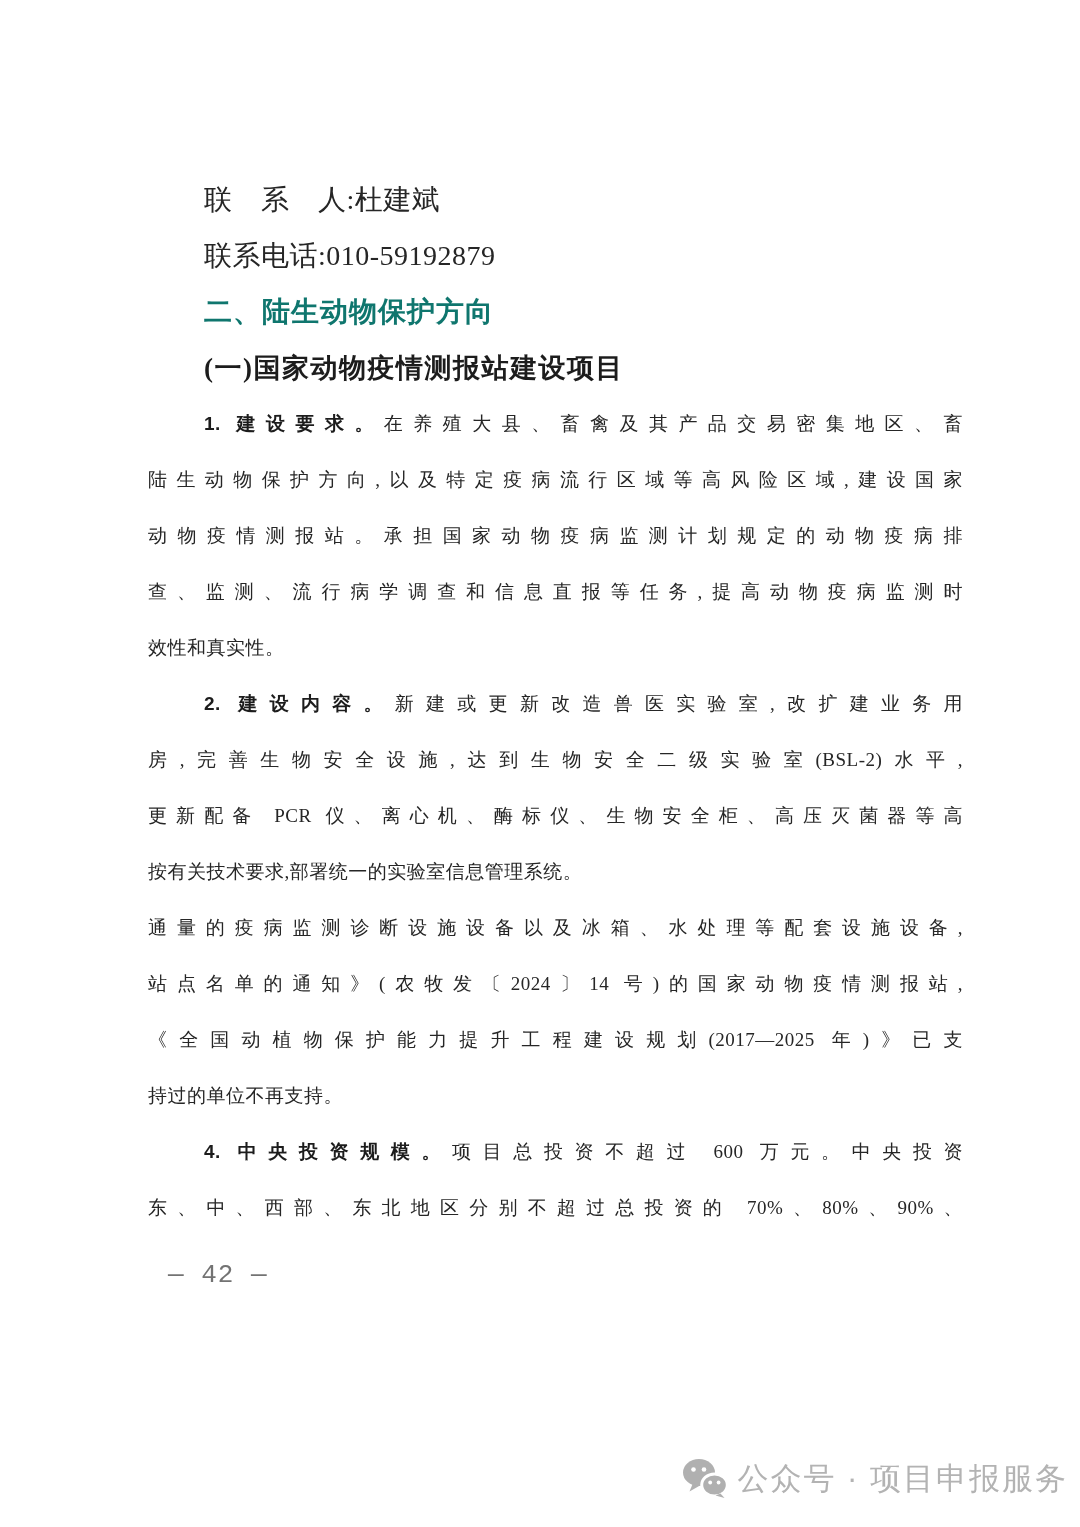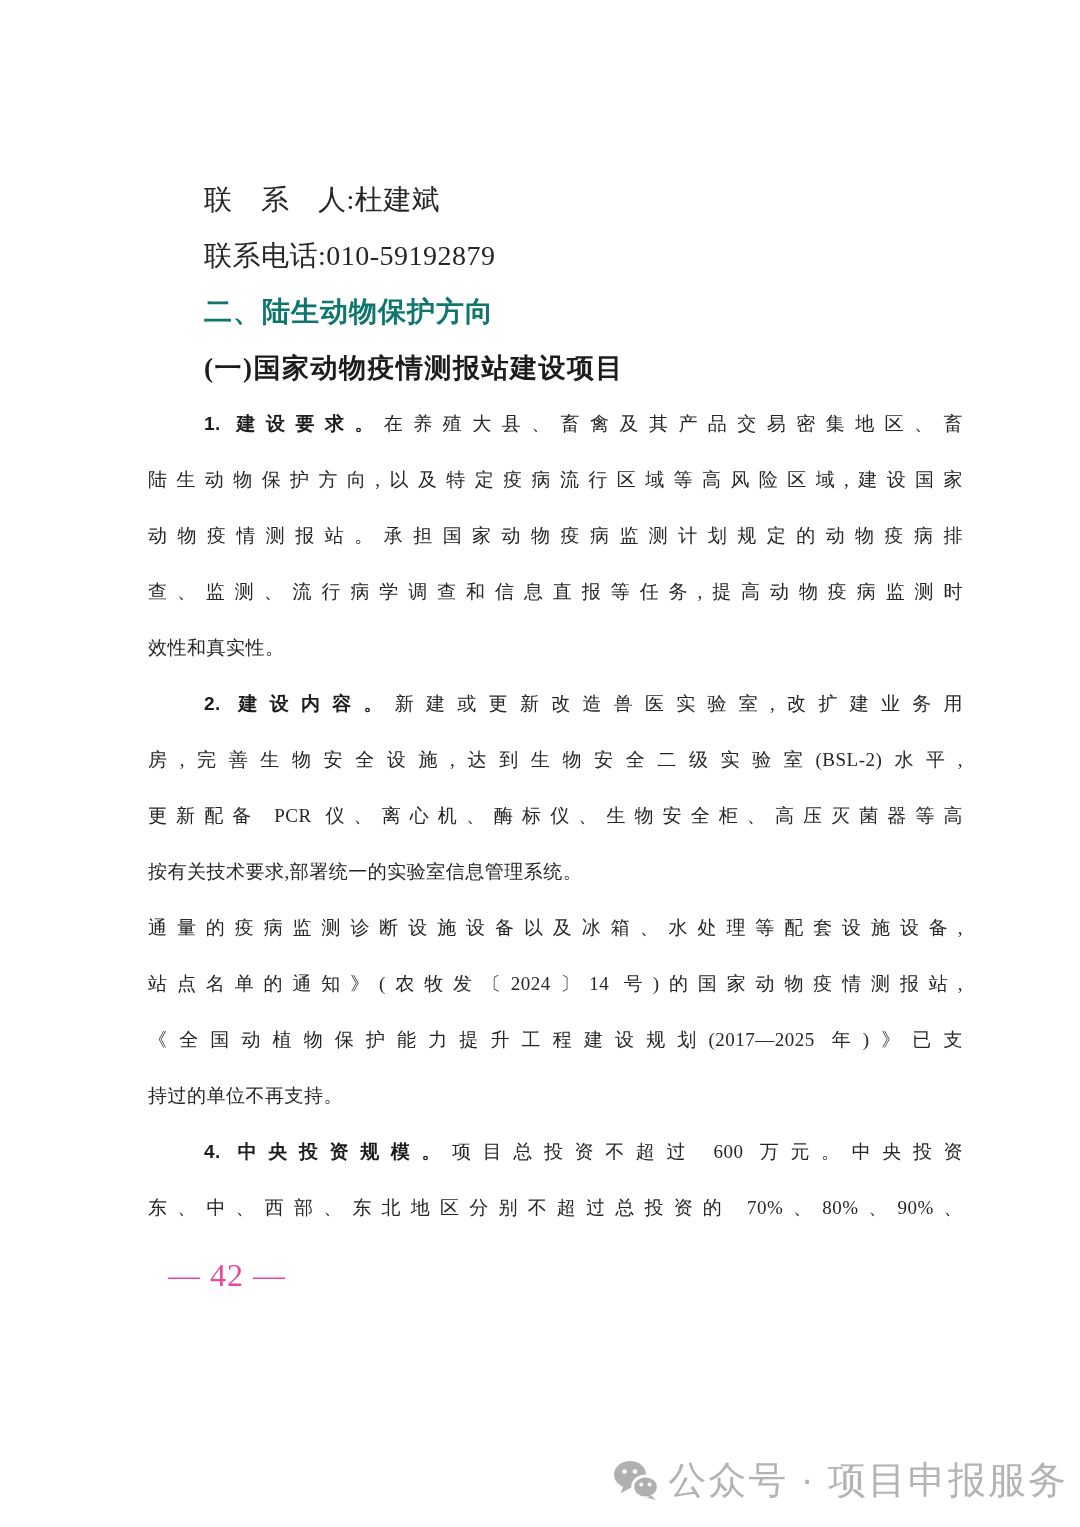--- a/index.html
+++ b/index.html
@@ -49,37 +49,37 @@
     letter-spacing: 1.5px;
   }
   .lead {
     font-weight: 700;
     font-family: "Liberation Sans", "DejaVu Sans", sans-serif;
     color: #1c1c1c;
   }
   .pagenum {
     margin-top: 12px;
     padding-left: 20px;
-    font-size: 32px;
+    font-size: 26px;
     letter-spacing: 1px;
     line-height: 54px;
     height: 54px;
-    color: #ec4899;
+    color: #737373;
+    font-family: Liberation Mono, monospace;
   }
   .watermark {
     position: absolute;
     right: 12px;
     top: 1458px;
     height: 44px;
     display: flex;
-    align-items: center;
     gap: 9px;
     color: #b3b3b3;
     font-family: "Liberation Sans", "DejaVu Sans", sans-serif;
-    font-size: 38px;
+    font-size: 31px;
     letter-spacing: 2px;
     white-space: nowrap;
   }
   .wm-icon { display: block; }
 </style>
 </head>
 <body>
 
 <div class="page">
   <div class="content">

